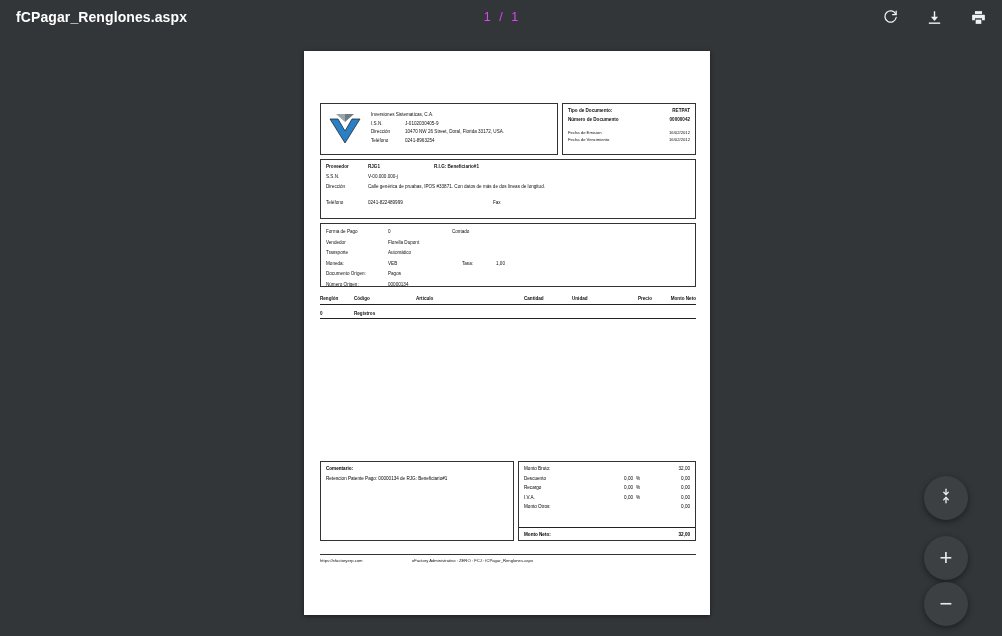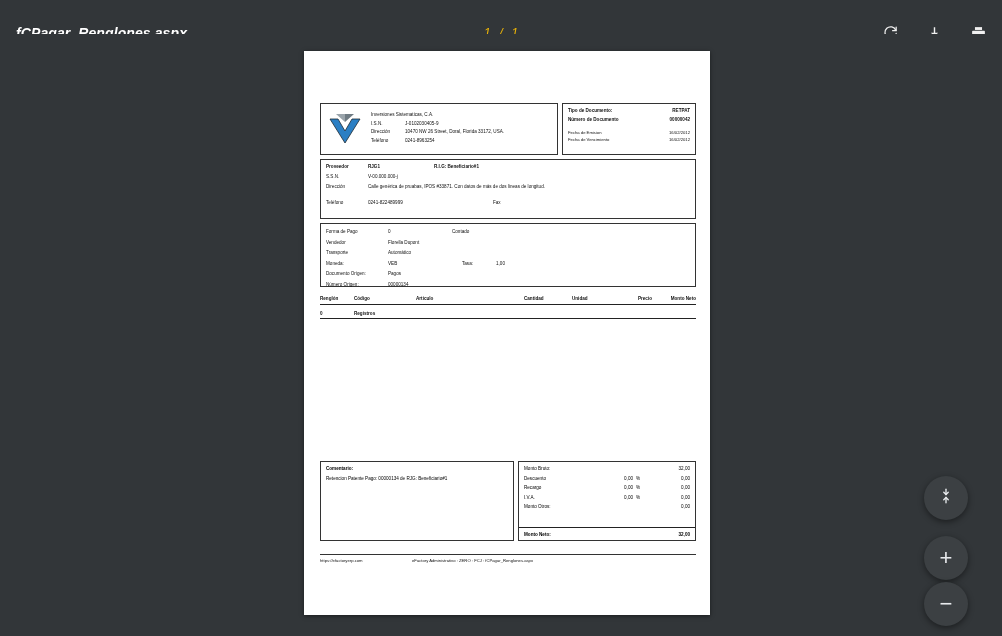--- a/index.html
+++ b/index.html
@@ -8,43 +8,42 @@
     background: #323639;
     width: 1002px;
     height: 636px;
     overflow: hidden;
     font-family: "Liberation Sans", sans-serif;
   }
 
   
   .toolbar {
     position: absolute;
-    top: 16px; left: 0;
+    top: 0; left: 0;
     width: 1002px;
     height: 34px;
     background: #323639;
     display: flex;
     align-items: center;
     color: #f1f1f1;
-    font-style: italic;
   }
   .toolbar-title {
     position: absolute;
     left: 16px;
     font-size: 14px;
     font-weight: bold;
     color: #ffffff;
     letter-spacing: 0.1px;
   }
   .toolbar-pager {
     position: absolute;
     left: 0; right: 0;
     text-align: center;
     font-size: 12.5px;
-    color: #eab308;
+    color: #d946ef;
   }
   .toolbar-pager .sep { margin: 0 5px; }
   .toolbar-actions {
     position: absolute;
     right: 10px;
     display: flex;
     align-items: center;
     gap: 16px;
   }
   .tool-btn {

